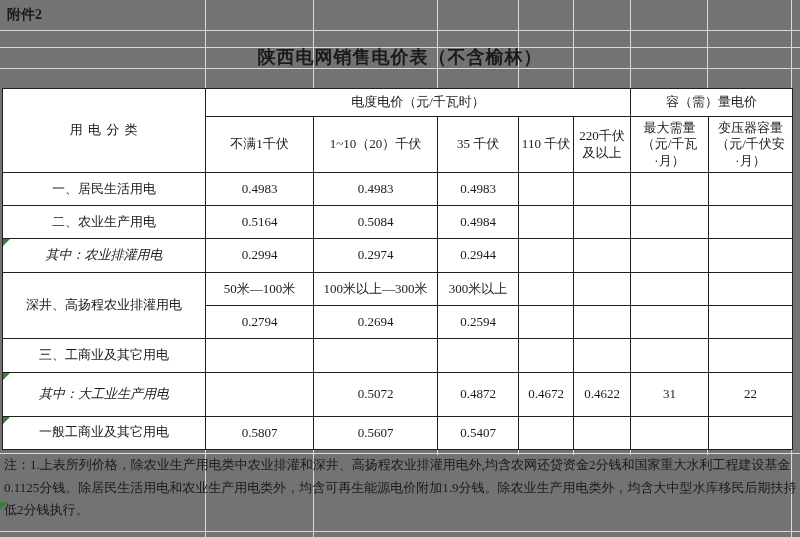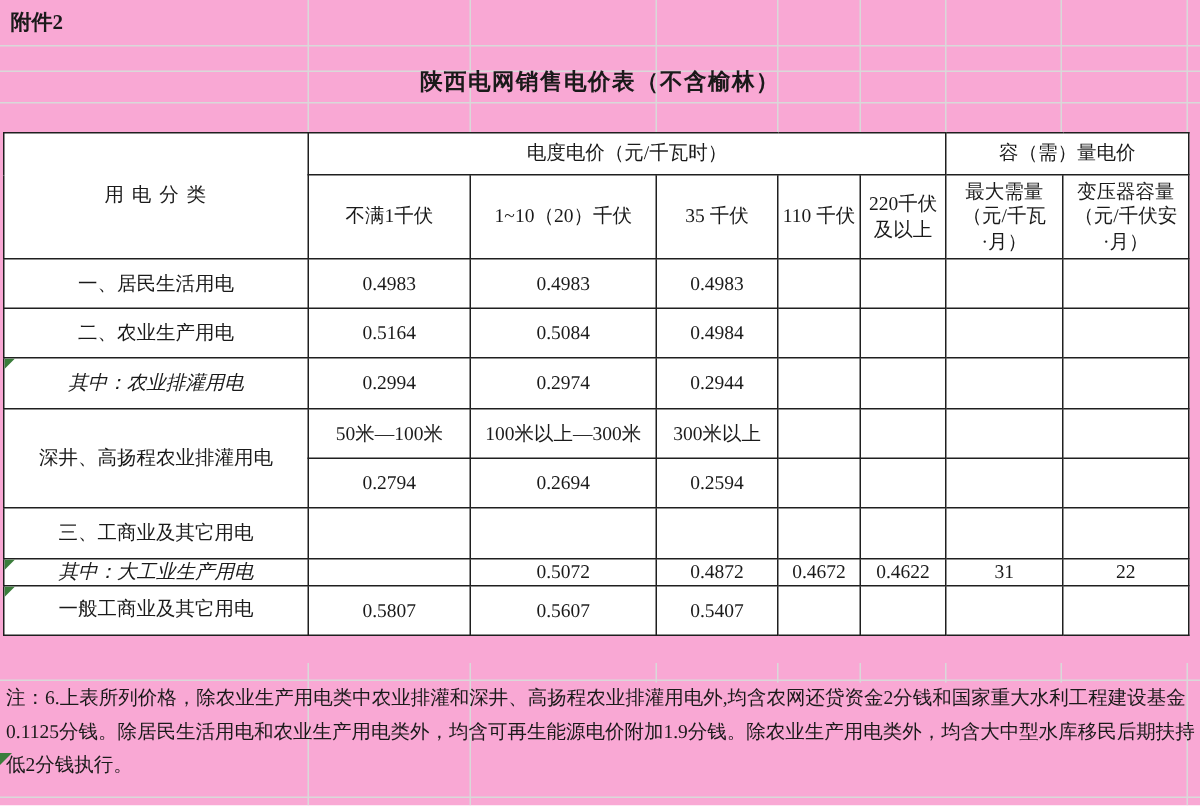--- a/index.html
+++ b/index.html
@@ -1,30 +1,30 @@
 <!DOCTYPE html>
 <html><head>
 <meta charset="utf-8">
 <style>
   html,body{margin:0;padding:0;background:#fff;}
   .sheet{
-    position:relative;width:800px;height:537px;background:#f9a8d4;
+    position:relative;width:800px;height:537px;background:#737373;
     font-family:"Liberation Serif","DejaVu Serif",serif;color:#1a1a1a;overflow:hidden;
   }
   
   .gl{position:absolute;background:#d9d9d9;}
   .glv{width:1px;}
   .glh{height:1px;left:0;width:800px;}
 
   .attachment{
     position:absolute;left:7px;top:6px;font-weight:bold;font-size:14px;
   }
   .title{
     position:absolute;left:0;top:45px;width:800px;text-align:center;
-    font-weight:bold;font-size:15px;letter-spacing:1px;
+    font-weight:bold;font-size:18px;letter-spacing:1px;
   }
 
   table.main{
     position:absolute;left:2px;top:88px;width:790px;
     border-collapse:collapse;table-layout:fixed;background:#fff;
   }
   table.main td{
     border:1.5px solid #1f1f1f;
     font-size:13px;text-align:center;vertical-align:middle;
     padding:0;position:relative;overflow:hidden;line-height:1.25;
@@ -166,21 +166,21 @@
     <tr style="height:34px">
       <td class="label">三、工商业及其它用电</td>
       <td></td>
       <td></td>
       <td></td>
       <td></td>
       <td></td>
       <td></td>
       <td></td>
     </tr>
-    <tr style="height:18px">
+    <tr style="height:44px">
       <td class="label i1"><span class="tri"></span><span>其中：大工业生产用电</span></td>
       <td></td>
       <td>0.5072</td>
       <td>0.4872</td>
       <td>0.4672</td>
       <td>0.4622</td>
       <td>31</td>
       <td>22</td>
     </tr>
     <tr style="height:33px">
@@ -192,18 +192,18 @@
       <td></td>
       <td></td>
       <td></td>
     </tr>
   </tbody>
     </table>
 
   <div class="tri-notes"></div>
 
   <div class="notes">
-    <div class="nline">注：6.上表所列价格，除农业生产用电类中农业排灌和深井、高扬程农业排灌用电外,均含农网还贷资金2分钱和国家重大水利工程建设基金</div>
+    <div class="nline">注：1.上表所列价格，除农业生产用电类中农业排灌和深井、高扬程农业排灌用电外,均含农网还贷资金2分钱和国家重大水利工程建设基金</div>
     <div class="nline">0.1125分钱。除居民生活用电和农业生产用电类外，均含可再生能源电价附加1.9分钱。除农业生产用电类外，均含大中型水库移民后期扶持</div>
     <div class="nline">低2分钱执行。</div>
   </div>
 
 </div>
 
 </body></html>

